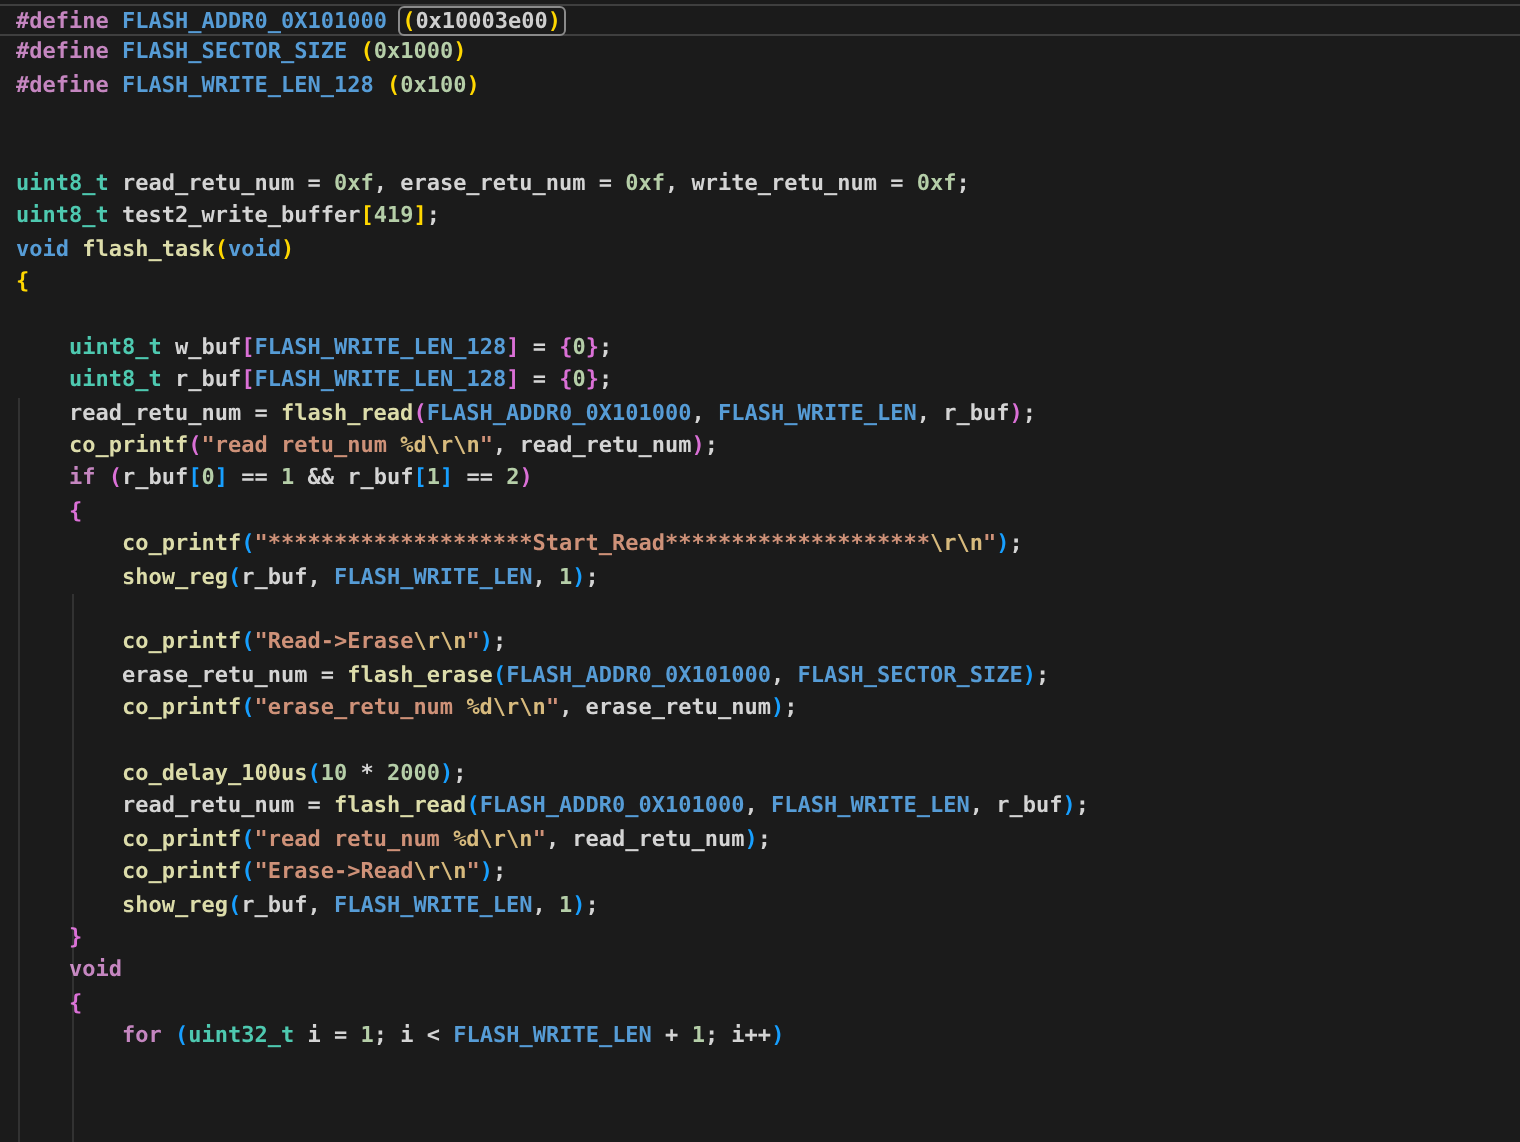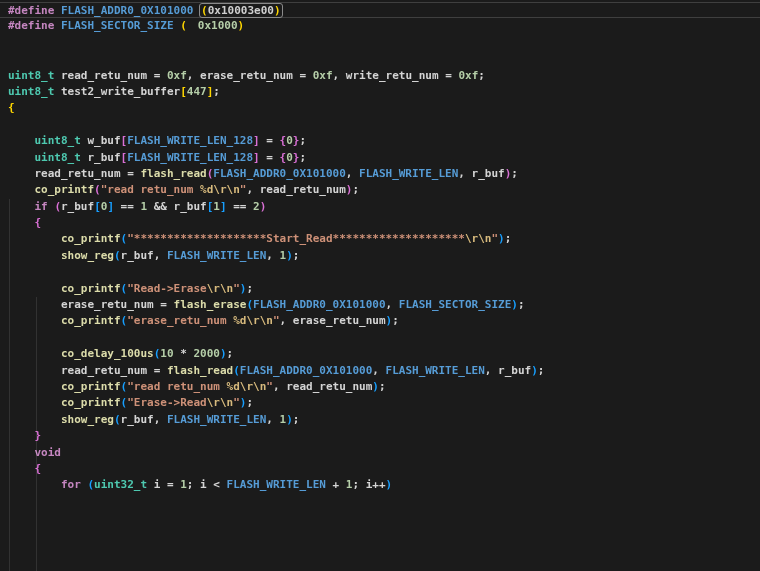--- a/index.html
+++ b/index.html
@@ -42,25 +42,27 @@
   .guide.g0{left:9px;top:199px;}
   .guide.g1{left:36px;top:297px;}
 </style>
 </head>
 <body style="background: rgb(27, 27, 27);">
 
 <div class="editor" style="background: rgb(27, 27, 27);">
   <div class="guide g0"></div>
   <div class="guide g1"></div>
     <div class="line current"><span style="color: rgb(197, 134, 192);">#define</span><span style="color: rgb(212, 212, 212);"> </span><span style="color: rgb(86, 156, 214);">FLASH_ADDR0_0X101000</span><span style="color: rgb(212, 212, 212);"> </span><span class="match-box"><span style="color: rgb(255, 215, 0);">(</span><span style="color: rgb(207, 207, 207);">0x10003e00</span><span style="color: rgb(255, 215, 0);">)</span></span></div>
-    <div class="line"><span style="color: rgb(197, 134, 192);">#define</span><span style="color: rgb(212, 212, 212);"> </span><span style="color: rgb(86, 156, 214);">FLASH_SECTOR_SIZE</span><span style="color: rgb(212, 212, 212);"> </span><span style="color: rgb(255, 215, 0);">(</span><span style="color: rgb(181, 206, 168); margin-left: 11px;">0x1000</span><span style="color: rgb(255, 215, 0);">)</span></div>
+    <div class="line"><span style="color: rgb(197, 134, 192);">#define</span><span style="color: rgb(212, 212, 212);"> </span><span style="color: rgb(86, 156, 214);">FLASH_SECTOR_SIZE</span><span style="color: rgb(212, 212, 212);"> </span><span style="color: rgb(255, 215, 0);">(</span><span style="color: rgb(181, 206, 168);">0x1000</span><span style="color: rgb(255, 215, 0);">)</span></div>
+    <div class="line"><span style="color: rgb(197, 134, 192);">#define</span><span style="color: rgb(212, 212, 212);"> </span><span style="color: rgb(86, 156, 214);">FLASH_WRITE_LEN_128</span><span style="color: rgb(212, 212, 212);"> </span><span style="color: rgb(255, 215, 0);">(</span><span style="color: rgb(181, 206, 168);">0x100</span><span style="color: rgb(255, 215, 0);">)</span></div>
     <div class="line"></div>
     <div class="line"></div>
     <div class="line"><span style="color: rgb(78, 201, 176);">uint8_t</span><span style="color: rgb(212, 212, 212);"> read_retu_num = </span><span style="color: rgb(181, 206, 168);">0xf</span><span style="color: rgb(212, 212, 212);">, erase_retu_num = </span><span style="color: rgb(181, 206, 168);">0xf</span><span style="color: rgb(212, 212, 212);">, write_retu_num = </span><span style="color: rgb(181, 206, 168);">0xf</span><span style="color: rgb(212, 212, 212);">;</span></div>
-    <div class="line"><span style="color: rgb(78, 201, 176);">uint8_t</span><span style="color: rgb(212, 212, 212);"> test2_write_buffer</span><span style="color: rgb(255, 215, 0);">[</span><span style="color: rgb(181, 206, 168);">447</span><span style="color: rgb(255, 215, 0);">]</span><span style="color: rgb(212, 212, 212);">;</span></div>
+    <div class="line"><span style="color: rgb(78, 201, 176);">uint8_t</span><span style="color: rgb(212, 212, 212);"> test2_write_buffer</span><span style="color: rgb(255, 215, 0);">[</span><span style="color: rgb(181, 206, 168);">419</span><span style="color: rgb(255, 215, 0);">]</span><span style="color: rgb(212, 212, 212);">;</span></div>
+    <div class="line"><span style="color: rgb(86, 156, 214);">void</span><span style="color: rgb(212, 212, 212);"> </span><span style="color: rgb(220, 220, 170);">flash_task</span><span style="color: rgb(255, 215, 0);">(</span><span style="color: rgb(86, 156, 214);">void</span><span style="color: rgb(255, 215, 0);">)</span></div>
     <div class="line"><span style="color: rgb(255, 215, 0);">{</span></div>
     <div class="line"></div>
     <div class="line"><span style="color: rgb(212, 212, 212);">    </span><span style="color: rgb(78, 201, 176);">uint8_t</span><span style="color: rgb(212, 212, 212);"> w_buf</span><span style="color: rgb(218, 112, 214);">[</span><span style="color: rgb(86, 156, 214);">FLASH_WRITE_LEN_128</span><span style="color: rgb(218, 112, 214);">]</span><span style="color: rgb(212, 212, 212);"> = </span><span style="color: rgb(218, 112, 214);">{</span><span style="color: rgb(181, 206, 168);">0</span><span style="color: rgb(218, 112, 214);">}</span><span style="color: rgb(212, 212, 212);">;</span></div>
     <div class="line"><span style="color: rgb(212, 212, 212);">    </span><span style="color: rgb(78, 201, 176);">uint8_t</span><span style="color: rgb(212, 212, 212);"> r_buf</span><span style="color: rgb(218, 112, 214);">[</span><span style="color: rgb(86, 156, 214);">FLASH_WRITE_LEN_128</span><span style="color: rgb(218, 112, 214);">]</span><span style="color: rgb(212, 212, 212);"> = </span><span style="color: rgb(218, 112, 214);">{</span><span style="color: rgb(181, 206, 168);">0</span><span style="color: rgb(218, 112, 214);">}</span><span style="color: rgb(212, 212, 212);">;</span></div>
     <div class="line"><span style="color: rgb(212, 212, 212);">    read_retu_num = </span><span style="color: rgb(220, 220, 170);">flash_read</span><span style="color: rgb(218, 112, 214);">(</span><span style="color: rgb(86, 156, 214);">FLASH_ADDR0_0X101000</span><span style="color: rgb(212, 212, 212);">, </span><span style="color: rgb(86, 156, 214);">FLASH_WRITE_LEN</span><span style="color: rgb(212, 212, 212);">, r_buf</span><span style="color: rgb(218, 112, 214);">)</span><span style="color: rgb(212, 212, 212);">;</span></div>
     <div class="line"><span style="color: rgb(212, 212, 212);">    </span><span style="color: rgb(220, 220, 170);">co_printf</span><span style="color: rgb(218, 112, 214);">(</span><span style="color: rgb(206, 145, 120);">"read retu_num </span><span style="color: rgb(215, 186, 125);">%d\r\n</span><span style="color: rgb(206, 145, 120);">"</span><span style="color: rgb(212, 212, 212);">, read_retu_num</span><span style="color: rgb(218, 112, 214);">)</span><span style="color: rgb(212, 212, 212);">;</span></div>
     <div class="line"><span style="color: rgb(212, 212, 212);">    </span><span style="color: rgb(197, 134, 192);">if</span><span style="color: rgb(212, 212, 212);"> </span><span style="color: rgb(218, 112, 214);">(</span><span style="color: rgb(212, 212, 212);">r_buf</span><span style="color: rgb(23, 159, 255);">[</span><span style="color: rgb(181, 206, 168);">0</span><span style="color: rgb(23, 159, 255);">]</span><span style="color: rgb(212, 212, 212);"> == </span><span style="color: rgb(181, 206, 168);">1</span><span style="color: rgb(212, 212, 212);"> &amp;&amp; r_buf</span><span style="color: rgb(23, 159, 255);">[</span><span style="color: rgb(181, 206, 168);">1</span><span style="color: rgb(23, 159, 255);">]</span><span style="color: rgb(212, 212, 212);"> == </span><span style="color: rgb(181, 206, 168);">2</span><span style="color: rgb(218, 112, 214);">)</span></div>
     <div class="line"><span style="color: rgb(212, 212, 212);">    </span><span style="color: rgb(218, 112, 214);">{</span></div>
     <div class="line"><span style="color: rgb(212, 212, 212);">        </span><span style="color: rgb(220, 220, 170);">co_printf</span><span style="color: rgb(23, 159, 255);">(</span><span style="color: rgb(206, 145, 120);">"********************Start_Read********************</span><span style="color: rgb(215, 186, 125);">\r\n</span><span style="color: rgb(206, 145, 120);">"</span><span style="color: rgb(23, 159, 255);">)</span><span style="color: rgb(212, 212, 212);">;</span></div>
     <div class="line"><span style="color: rgb(212, 212, 212);">        </span><span style="color: rgb(220, 220, 170);">show_reg</span><span style="color: rgb(23, 159, 255);">(</span><span style="color: rgb(212, 212, 212);">r_buf, </span><span style="color: rgb(86, 156, 214);">FLASH_WRITE_LEN</span><span style="color: rgb(212, 212, 212);">, </span><span style="color: rgb(181, 206, 168);">1</span><span style="color: rgb(23, 159, 255);">)</span><span style="color: rgb(212, 212, 212);">;</span></div>

